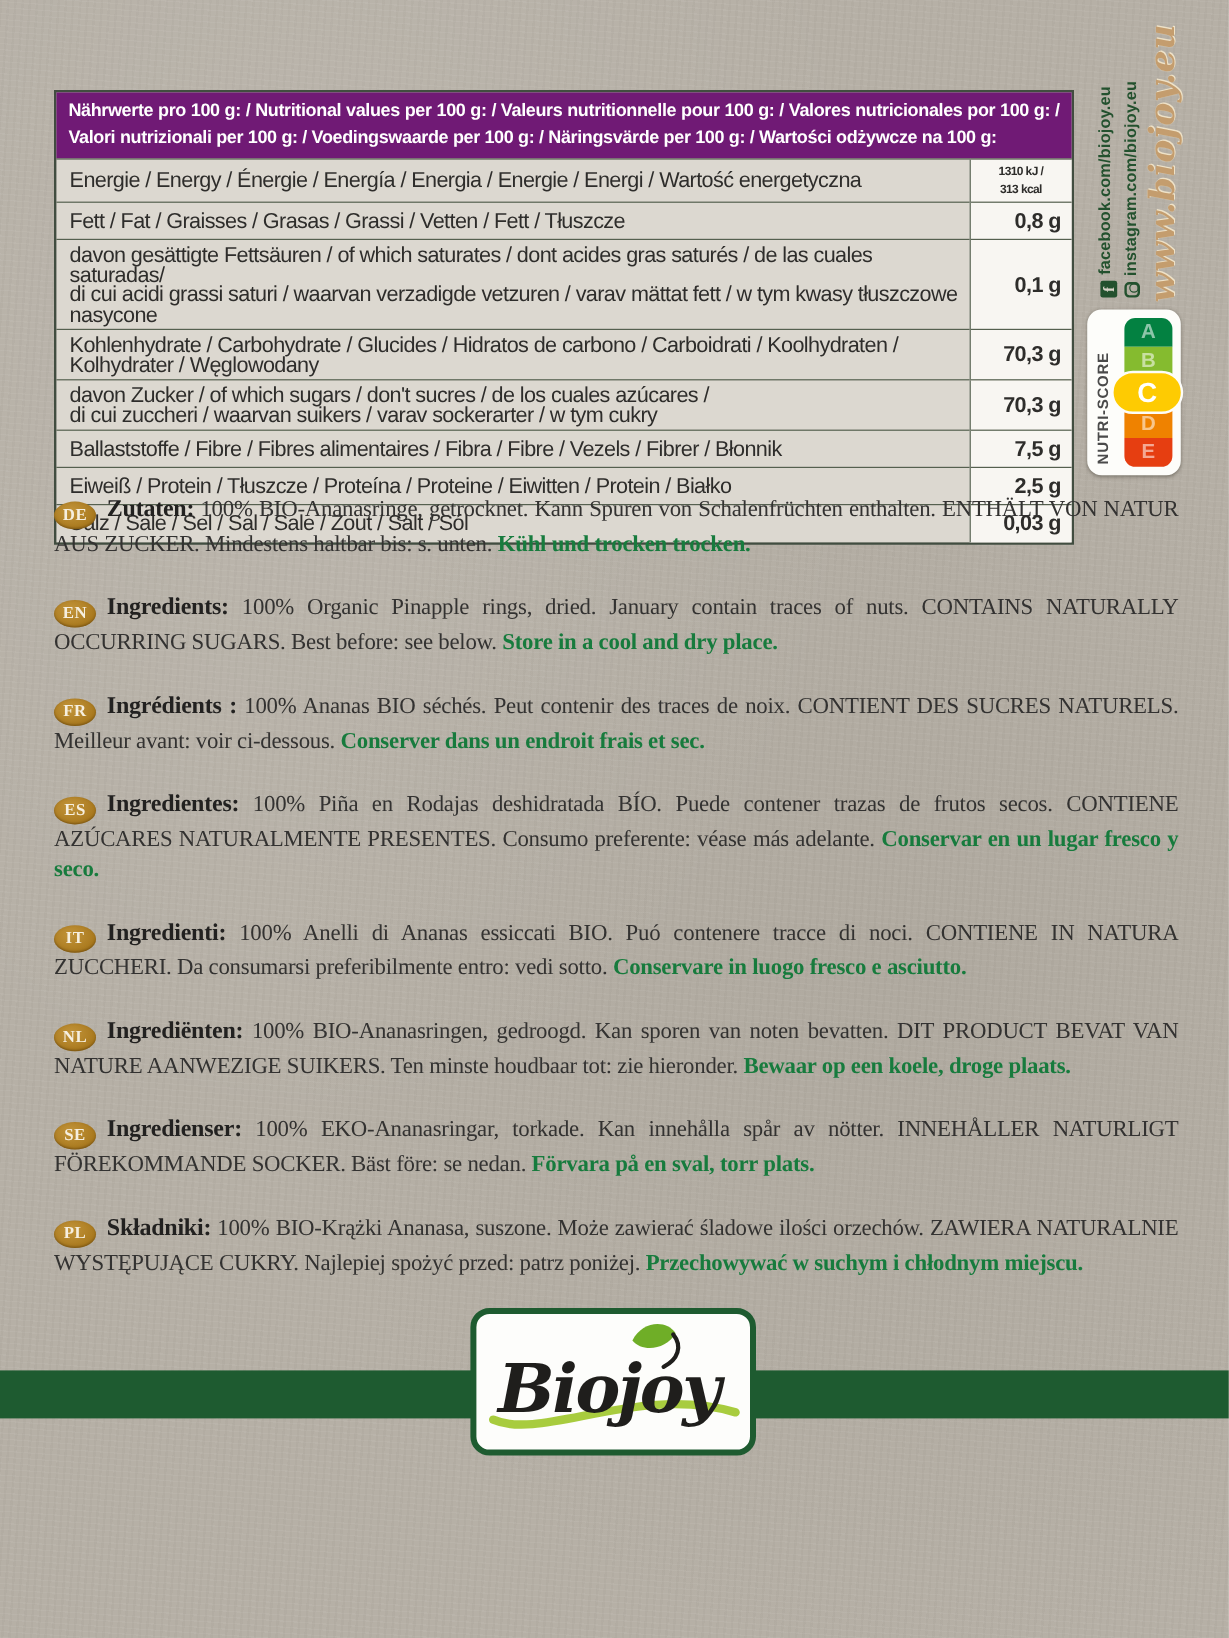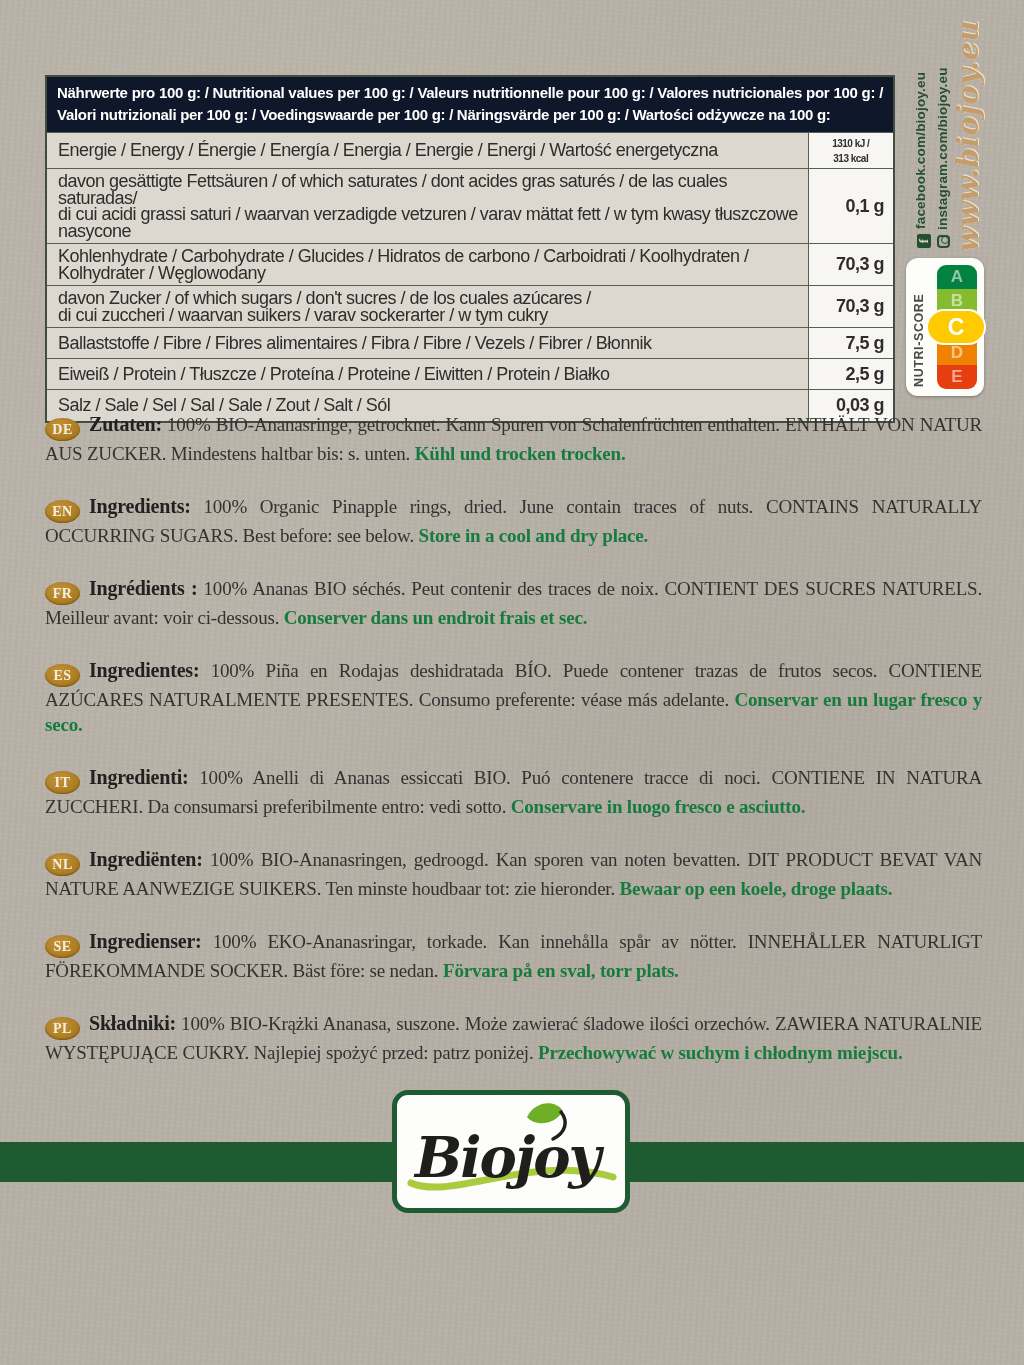--- a/index.html
+++ b/index.html
@@ -14,21 +14,21 @@
       repeating-linear-gradient(94deg, rgba(110,104,94,0.05) 0 2px, transparent 2px 6px),
       repeating-linear-gradient(4deg, rgba(255,255,255,0.05) 0 1px, transparent 1px 5px);
   }
 
   
   .ntable {
     position:absolute; left:45px; top:75px; width:850px;
     border:2px solid #414d40; background:#dcd8d0;
   }
   .ntable-header {
-    background:#0f172a; color:#ffffff; font-weight:bold;
+    background:#701a75; color:#ffffff; font-weight:bold;
     font-size:15px; letter-spacing:-0.3px; line-height:22px;
     padding:5px 10px 6px 10px; text-align:justify; min-height:52px;
   }
   table.nrows { width:100%; border-collapse:collapse; }
   table.nrows td {
     border-top:1.5px solid #55604f; vertical-align:middle;
     font-size:18px; letter-spacing:-0.5px; color:#2e2d2b; line-height:16.5px;
   }
   td.lbl { padding:4px 8px 4px 11px; white-space:pre-line; background:transparent; }
   td.val {
@@ -121,20 +121,24 @@
 
   <div class="ntable">
     <div class="ntable-header">Nährwerte pro 100 g: / Nutritional values per 100 g: / Valeurs nutritionnelle pour 100 g: / Valores nutricionales por 100 g: / Valori nutrizionali per 100 g: / Voedingswaarde per 100 g: / Näringsvärde per 100 g: / Wartości odżywcze na 100 g:</div>
     <table class="nrows">
       <tbody>
         <tr class="he">
           <td class="lbl">Energie / Energy / Énergie / Energía / Energia / Energie / Energi / Wartość energetyczna</td>
           <td class="val center">1310 kJ /
 313 kcal</td>
         </tr>
+        <tr class="h1">
+          <td class="lbl">Fett / Fat / Graisses / Grasas / Grassi / Vetten / Fett / Tłuszcze</td>
+          <td class="val">0,8 g</td>
+        </tr>
         <tr class="h2">
           <td class="lbl">davon gesättigte Fettsäuren / of which saturates / dont acides gras saturés / de las cuales saturadas/
 di cui acidi grassi saturi / waarvan verzadigde vetzuren / varav mättat fett / w tym kwasy tłuszczowe nasycone</td>
           <td class="val">0,1 g</td>
         </tr>
         <tr class="h1">
           <td class="lbl">Kohlenhydrate / Carbohydrate / Glucides / Hidratos de carbono / Carboidrati / Koolhydraten / Kolhydrater / Węglowodany</td>
           <td class="val">70,3 g</td>
         </tr>
         <tr class="h2">
@@ -173,21 +177,21 @@
       <div class="ns-tile ns-b">B</div>
       <div class="ns-tile ns-gap"></div>
       <div class="ns-tile ns-d">D</div>
       <div class="ns-tile ns-e">E</div>
       <div class="ns-c">C</div>
     </div>
   </div>
 
   <div class="sections">
     <p class="sec"><span class="lang-badge">DE</span><b class="intro">Zutaten:</b> <span>100% BIO-Ananasringe, getrocknet. Kann Spuren von Schalenfrüchten enthalten. ENTHÄLT VON NATUR AUS ZUCKER. Mindestens haltbar bis: s. unten.</span> <span class="green">Kühl und trocken trocken.</span></p>
-    <p class="sec"><span class="lang-badge">EN</span><b class="intro">Ingredients:</b> <span>100% Organic Pinapple rings, dried. June contain traces of nuts. CONTAINS NATURALLY OCCURRING SUGARS. Best before: see below.</span> <span class="green">Store in a cool and dry place.</span></p>
+    <p class="sec"><span class="lang-badge">EN</span><b class="intro">Ingredients:</b> <span>100% Organic Pinapple rings, dried. January contain traces of nuts. CONTAINS NATURALLY OCCURRING SUGARS. Best before: see below.</span> <span class="green">Store in a cool and dry place.</span></p>
     <p class="sec"><span class="lang-badge">FR</span><b class="intro">Ingrédients :</b> <span>100% Ananas BIO séchés. Peut contenir des traces de noix. CONTIENT DES SUCRES NATURELS. Meilleur avant: voir ci-dessous.</span> <span class="green">Conserver dans un endroit frais et sec.</span></p>
     <p class="sec"><span class="lang-badge">ES</span><b class="intro">Ingredientes:</b> <span>100% Piña en Rodajas deshidratada BÍO. Puede contener trazas de frutos secos. CONTIENE AZÚCARES NATURALMENTE PRESENTES. Consumo preferente: véase más adelante.</span> <span class="green">Conservar en un lugar fresco y seco.</span></p>
     <p class="sec"><span class="lang-badge">IT</span><b class="intro">Ingredienti:</b> <span>100% Anelli di Ananas essiccati BIO. Puó contenere tracce di noci. CONTIENE IN NATURA ZUCCHERI. Da consumarsi preferibilmente entro: vedi sotto.</span> <span class="green">Conservare in luogo fresco e asciutto.</span></p>
     <p class="sec"><span class="lang-badge">NL</span><b class="intro">Ingrediënten:</b> <span>100% BIO-Ananasringen, gedroogd. Kan sporen van noten bevatten. DIT PRODUCT BEVAT VAN NATURE AANWEZIGE SUIKERS. Ten minste houdbaar tot: zie hieronder.</span> <span class="green">Bewaar op een koele, droge plaats.</span></p>
     <p class="sec"><span class="lang-badge">SE</span><b class="intro">Ingredienser:</b> <span>100% EKO-Ananasringar, torkade. Kan innehålla spår av nötter. INNEHÅLLER NATURLIGT FÖREKOMMANDE SOCKER. Bäst före: se nedan.</span> <span class="green">Förvara på en sval, torr plats.</span></p>
     <p class="sec"><span class="lang-badge">PL</span><b class="intro">Składniki:</b> <span>100% BIO-Krążki Ananasa, suszone. Może zawierać śladowe ilości orzechów. ZAWIERA NATURALNIE WYSTĘPUJĄCE CUKRY. Najlepiej spożyć przed: patrz poniżej.</span> <span class="green">Przechowywać w suchym i chłodnym miejscu.</span></p>
   </div>
 
   <div class="band"></div>
   <div class="logo-box">

